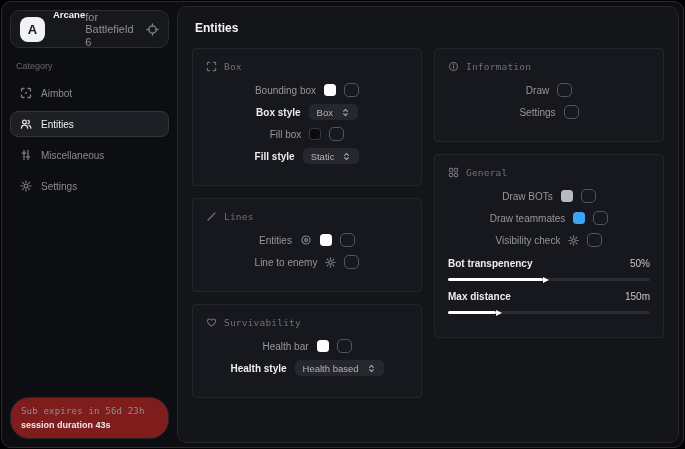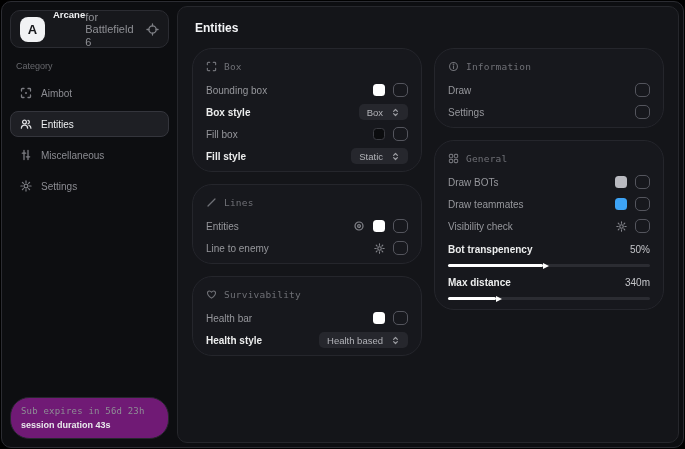--- a/index.html
+++ b/index.html
@@ -20,34 +20,34 @@
   .app-name{font-size:9.5px;font-weight:700;color:#f0f1f3;}
   .app-sub{font-size:11px;color:#8f9095;margin-top:1px;}
   .hdr-icon{color:#7f8086;display:flex;flex:none;}
   .category{font-size:9px;color:#67686d;margin:13px 6px 9px;}
   .nav{display:flex;flex-direction:column;gap:5px;}
   .nav-item{display:flex;align-items:center;gap:9px;padding:6px 9px;border-radius:8px;
     color:#8b8c92;font-size:10px;border:1px solid transparent;cursor:default;}
   .nav-item .nicon{display:flex;color:#7c7d83;}
   .nav-item.selected{background:#1e1f24;border-color:#34353c;color:#eef0f2;}
   .nav-item.selected .nicon{color:#d9dadd;}
-  .sub-card{margin-top:auto;background:#701a75;border:1px solid #26272d;border-radius:19px;padding:8px 10px;}
+  .sub-card{margin-top:auto;background:#7f1d1d;border:1px solid #26272d;border-radius:19px;padding:8px 10px;}
   .sub-line1{font-family:"DejaVu Sans Mono",monospace;font-size:9px;color:#8e8f95;letter-spacing:.2px;}
   .sub-line2{font-size:9px;font-weight:700;color:#e9eaec;margin-top:4px;}
   
   .main{flex:1;margin:4px 4px 4px 0;background:#141519;border:1px solid #26272c;border-radius:10px;
     padding:13px 14px;box-sizing:border-box;display:flex;flex-direction:column;overflow:hidden;}
   .page-title{font-size:12px;font-weight:700;color:#f3f4f6;margin:1px 0 13px 3px;}
   .columns{display:flex;gap:12px;align-items:flex-start;}
   .col{flex:1;display:flex;flex-direction:column;gap:12px;min-width:0;}
-  .card{background:#17181d;border:1px solid #25262c;border-radius:20px;padding:9px 13px 4px;}
+  .card{background:#17181d;border:1px solid #25262c;border-radius:4px;padding:9px 13px 18px;}
   .card-header{display:flex;align-items:center;gap:7px;font-family:"DejaVu Sans Mono",monospace;
     font-size:9.5px;color:#6f7076;margin:3px 0 7px;letter-spacing:.2px;}
   .card-header svg{flex:none;}
-  .row{display:flex;align-items:center;justify-content:space-between;min-height:22px;gap:8px;}
+  .row{display:flex;align-items:center;justify-content:center;min-height:22px;gap:8px;}
   .row-label{font-size:10px;color:#96979c;white-space:nowrap;}
   .row-label.strong{color:#eceded;font-weight:600;}
   .controls{display:flex;align-items:center;gap:8px;}
   .swatch{width:12px;height:12px;border-radius:3.5px;flex:none;}
   .swatch.dark{border:1px solid #3a3b41;box-sizing:border-box;}
   .checkbox{width:15px;height:14px;border:1.5px solid #54555d;border-radius:5px;box-sizing:border-box;flex:none;background:transparent;}
   .dropdown{display:flex;align-items:center;gap:8px;background:#26272d;border-radius:5px;
     padding:2.5px 8px;font-size:9.5px;color:#b2b3b8;cursor:default;}
   .dropdown svg{color:#9b9ca1;}
   .icon-btn{display:flex;color:#84858b;flex:none;cursor:default;}
@@ -316,21 +316,21 @@
             <div class="track">
               <div class="fill" style="width: 47%;">
                 <span class="thumb"></span>
               </div>
             </div>
           </div>
 
           <div class="slider-block">
             <div class="slider-head">
               <span class="row-label strong">Max distance</span>
-              <span class="slider-value">340m</span>
+              <span class="slider-value">150m</span>
             </div>
             <div class="track">
               <div class="fill" style="width: 24%;">
                 <span class="thumb"></span>
               </div>
             </div>
           </div>
         </div>
 
       </div>

